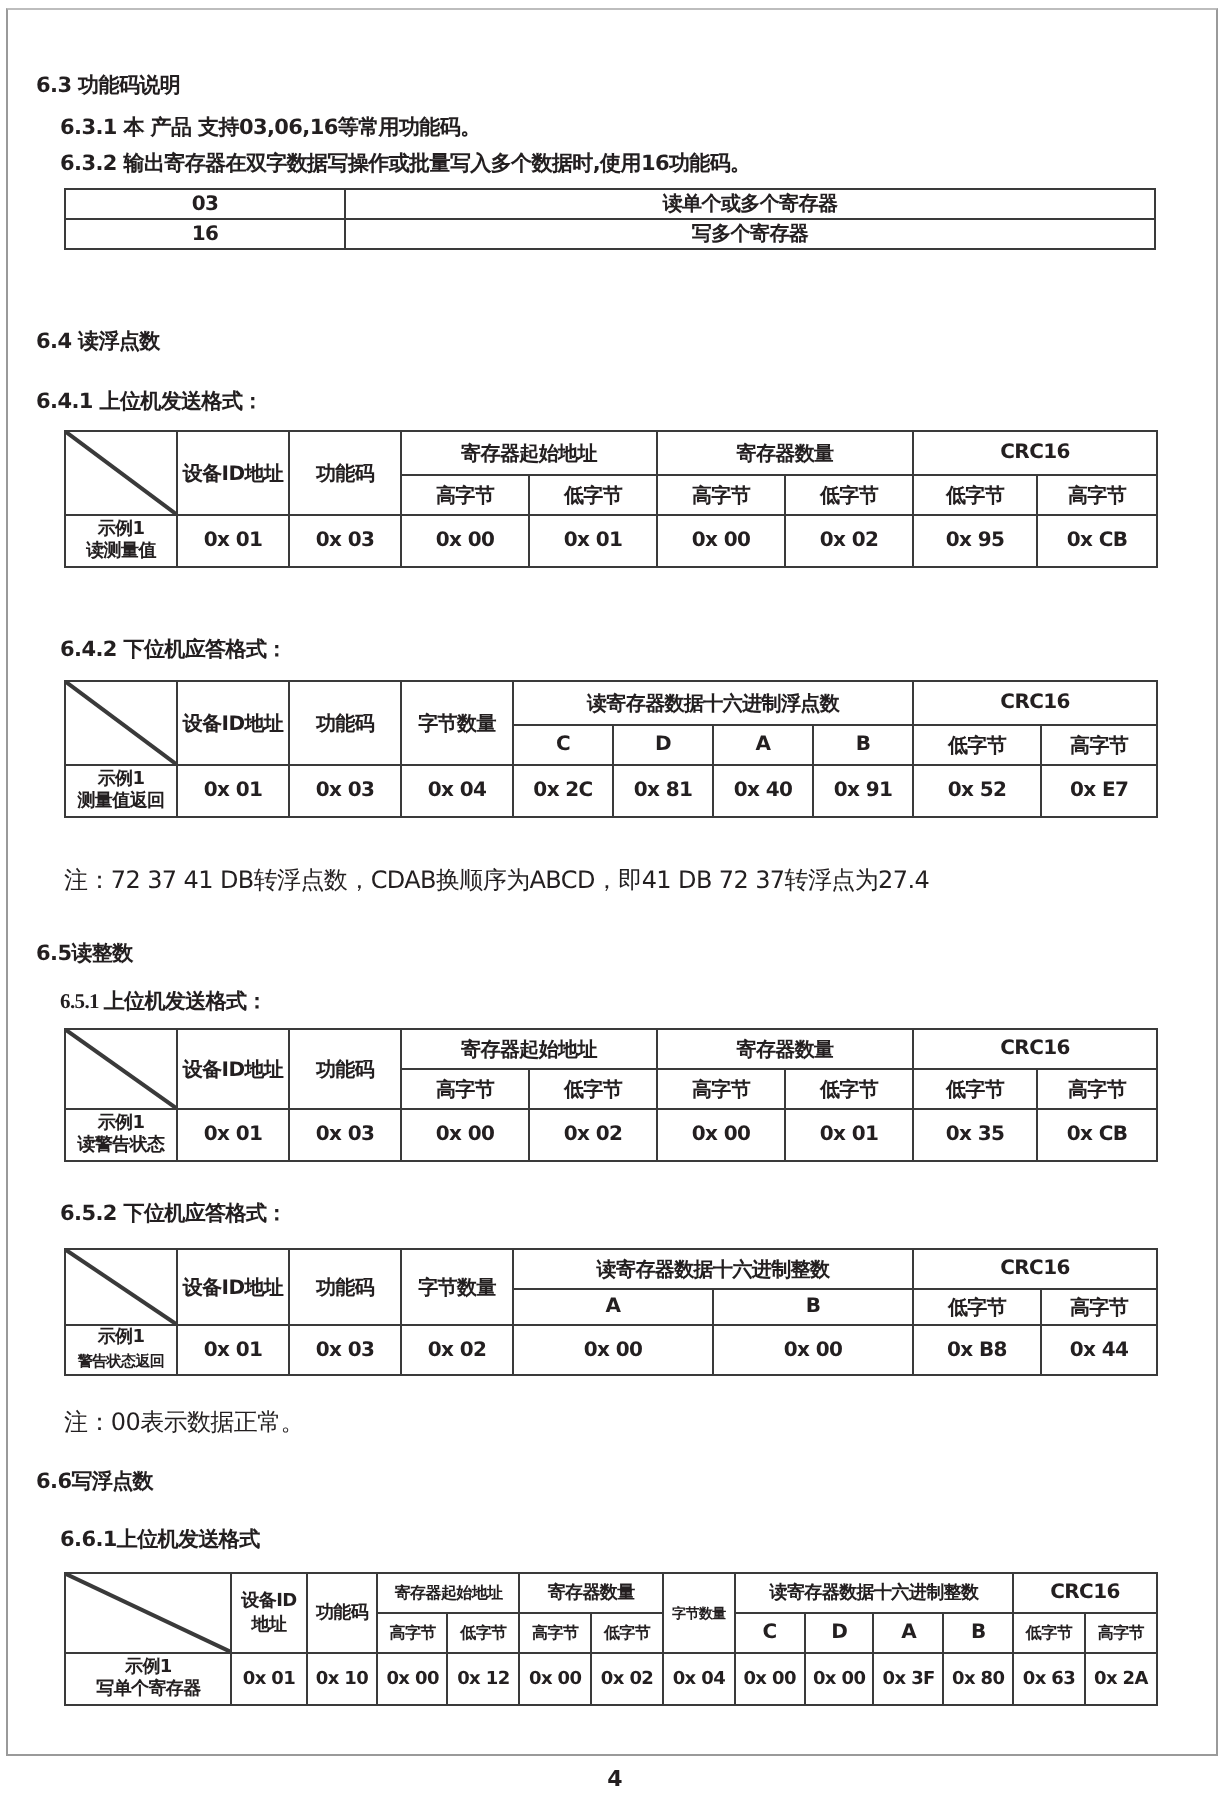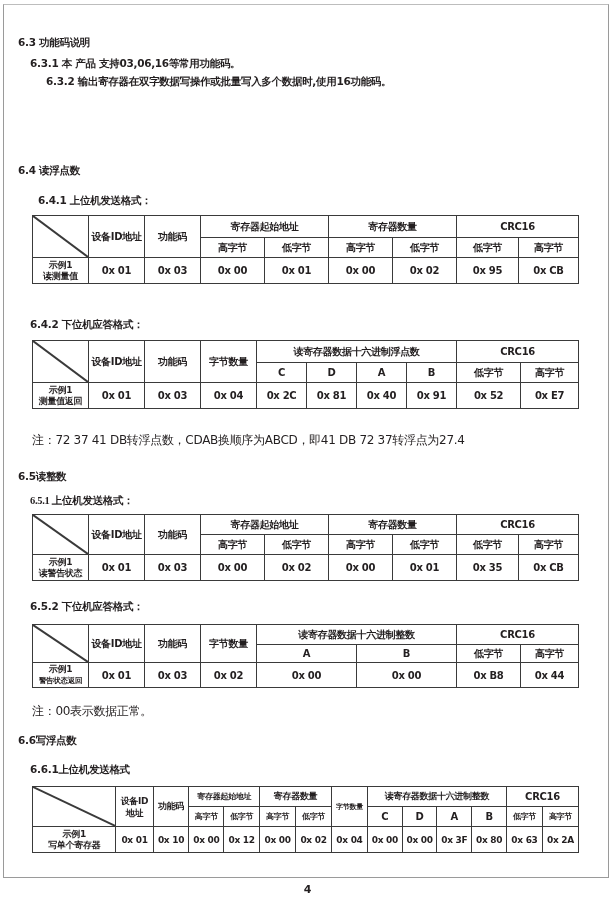--- a/index.html
+++ b/index.html
@@ -19,33 +19,41 @@
   table.t td.xs { font-size:8px; }
   .pagenum { position:absolute; left:0; width:615px; top:883px; text-align:center; font-size:11px; font-weight:bold; }
 </style>
 </head>
 <body>
 
 <div class="page-frame"></div>
 
 <div class="abs h2" style="left:18px;top:36px;">6.3 功能码说明</div>
 <div class="abs h3" style="left:30px;top:57px;">6.3.1 本 产品 支持03,06,16等常用功能码。</div>
-<div class="abs h3" style="left:46px;top:75px;">6.3.2 输出寄存器在双字数据写操作或批量写入多个数据时,使用16功能码。</div>
+<div class="abs h3" style="left:30px;top:75px;">6.3.2 输出寄存器在双字数据写操作或批量写入多个数据时,使用16功能码。</div>
 
 <table class="t" style="left:32px;top:94px;width:546px;">
   <colgroup>
       <col style="width:140px">
       <col>
     </colgroup>
   <tbody>
+      <tr style="height:15px">
+    <td>03</td>
+    <td>读单个或多个寄存器</td>
+  </tr>
+  <tr style="height:15px">
+    <td>16</td>
+    <td>写多个寄存器</td>
+  </tr>
 </tbody>
   </table>
 
 <div class="abs h2" style="left:18px;top:164px;">6.4 读浮点数</div>
-<div class="abs h3" style="left:38px;top:194px;">6.4.1 上位机发送格式：</div>
+<div class="abs h3" style="left:18px;top:194px;">6.4.1 上位机发送格式：</div>
 
 <table class="t" style="left:32px;top:215px;width:546px;">
   <colgroup>
     <col style="width:56px">
       <col style="width:56px">
       <col style="width:56px">
     <col style="width:64px">
       <col style="width:64px">
       <col style="width:64px">
       <col style="width:64px">

